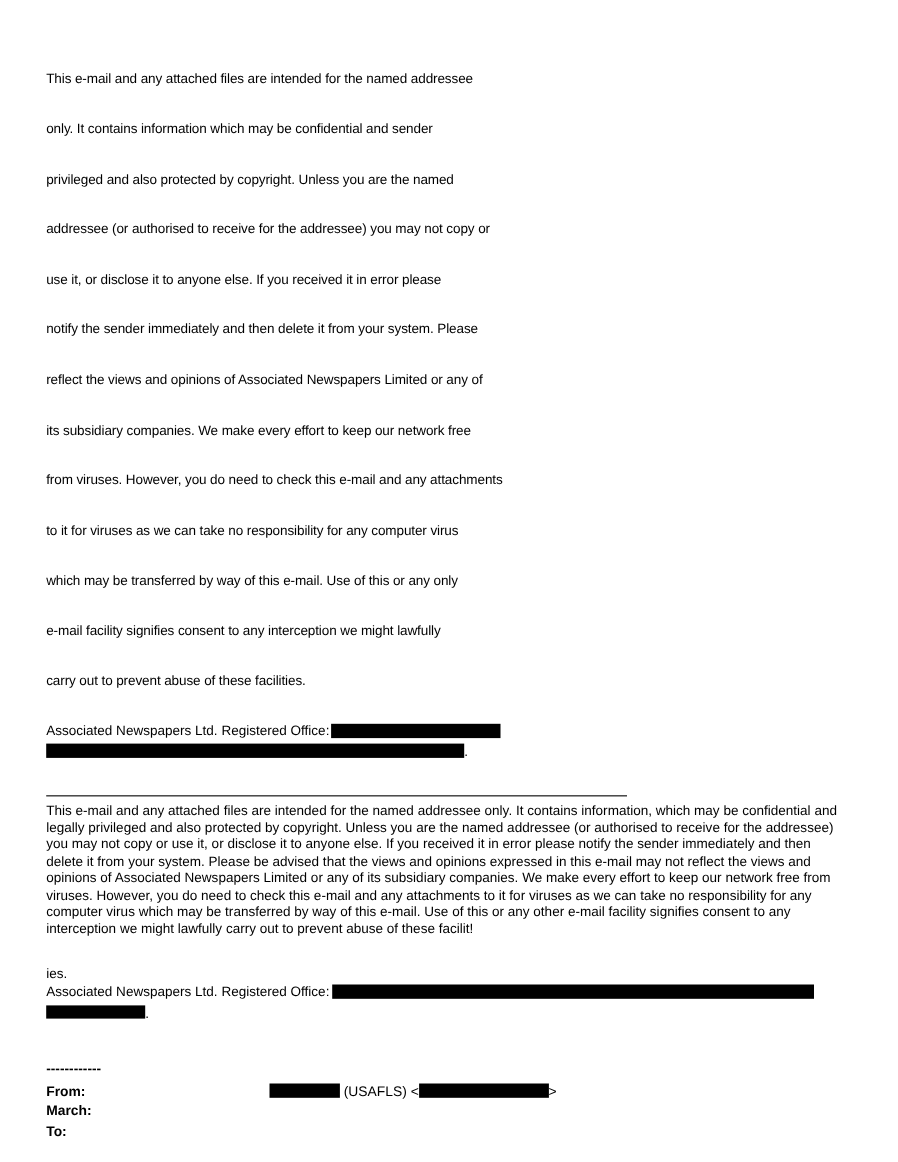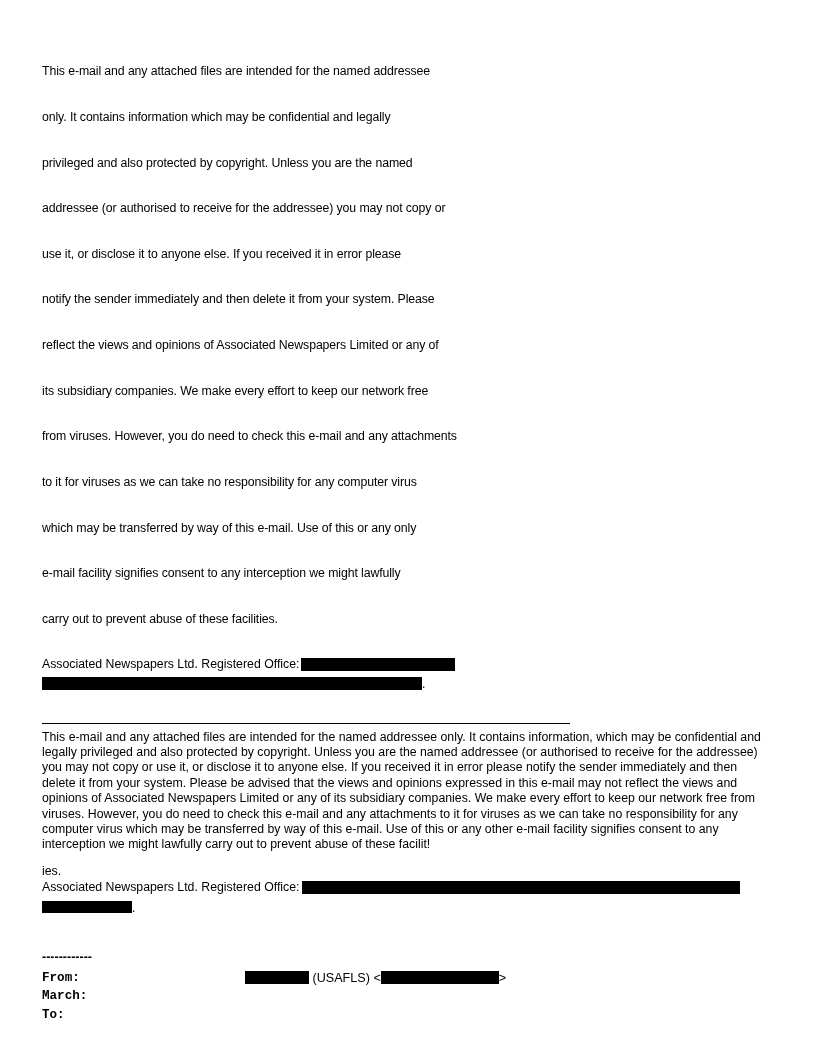--- a/index.html
+++ b/index.html
@@ -82,21 +82,21 @@
   .disclaimer-two {
     font-size: 12.3px;
     line-height: 15.4px;
     width: 729px;
     text-align: left;
   }
   .disclaimer-two p {
     margin: 0;
   }
   .ies-line {
-    margin-top: 11px;
+    margin-top: 25px;
     font-size: 12.3px;
     line-height: 15.4px;
   }
   .office-line-3 {
     margin-top: 1px;
     font-size: 12.3px;
     line-height: 15.4px;
     white-space: nowrap;
   }
   .office-line-3 .redact {
@@ -125,40 +125,39 @@
   .hdr-row {
     display: flex;
     align-items: flex-start;
     font-size: 12.6px;
     line-height: 18.5px;
   }
   .hdr-label {
     width: 203px;
     font-weight: bold;
     flex: none;
-    font-family: Liberation Mono, monospace;
   }
   .hdr-value {
     flex: 1;
     white-space: nowrap;
   }
   .hdr-value .redact {
     height: 13px;
     margin-bottom: 1px;
   }
 </style>
 </head>
 <body>
 
 <div class="page">
   <div class="content">
 
     <div class="disclaimer-one">
       <span class="d1-line">This e-mail and any attached files are intended for the named addressee</span>
-      <span class="d1-line">only. It contains information which may be confidential and legally</span>
+      <span class="d1-line">only. It contains information which may be confidential and sender</span>
       <span class="d1-line">privileged and also protected by copyright. Unless you are the named</span>
       <span class="d1-line">addressee (or authorised to receive for the addressee) you may not copy or</span>
       <span class="d1-line">use it, or disclose it to anyone else. If you received it in error please</span>
       <span class="d1-line">notify the sender immediately and then delete it from your system. Please</span>
       <span class="d1-line">reflect the views and opinions of Associated Newspapers Limited or any of</span>
       <span class="d1-line">its subsidiary companies. We make every effort to keep our network free</span>
       <span class="d1-line">from viruses. However, you do need to check this e-mail and any attachments</span>
       <span class="d1-line">to it for viruses as we can take no responsibility for any computer virus</span>
       <span class="d1-line">which may be transferred by way of this e-mail. Use of this or any only</span>
       <span class="d1-line">e-mail facility signifies consent to any interception we might lawfully</span>

